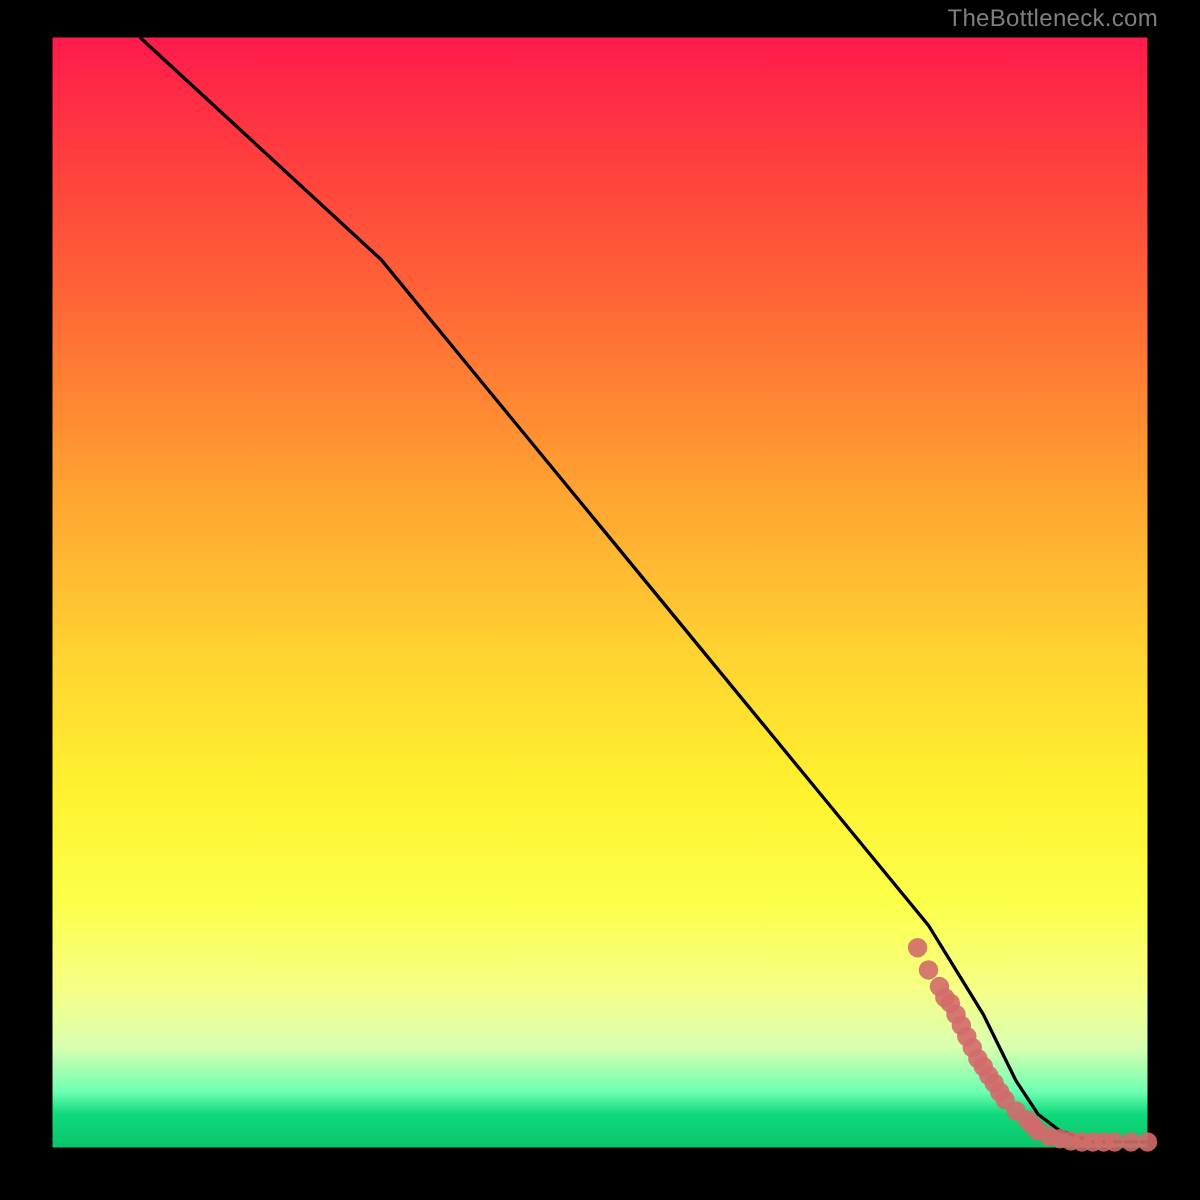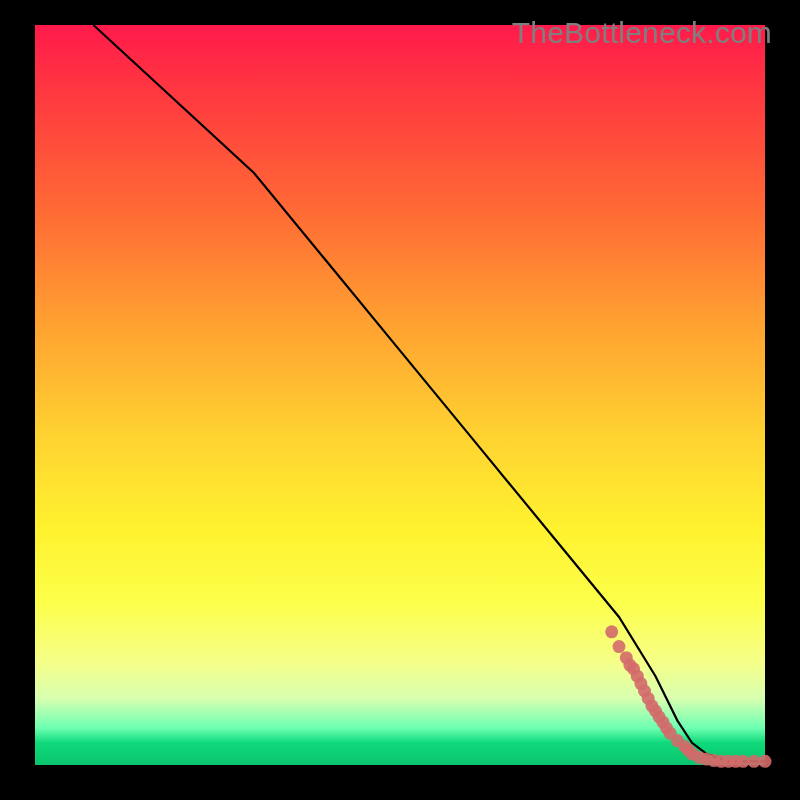--- a/index.html
+++ b/index.html
@@ -37,25 +37,24 @@
     #6dffb2 95%,
     #0fd97b 97%,
     #0ac46c 100%
   );
 }
 .watermark {
   position: absolute;
   top: 4px;
   right: 28px;
   color: #7f7f7f;
-  font-size: 30px;
+  font-size: 16px;
   font-weight: 500;
   letter-spacing: 0.2px;
   pointer-events: none;
-  margin-top: 12px;
 }
 svg.curve {
   position: absolute;
   left: 35px;
   top: 25px;
   width: 730px;
   height: 740px;
   overflow: visible;
 }
 </style>

